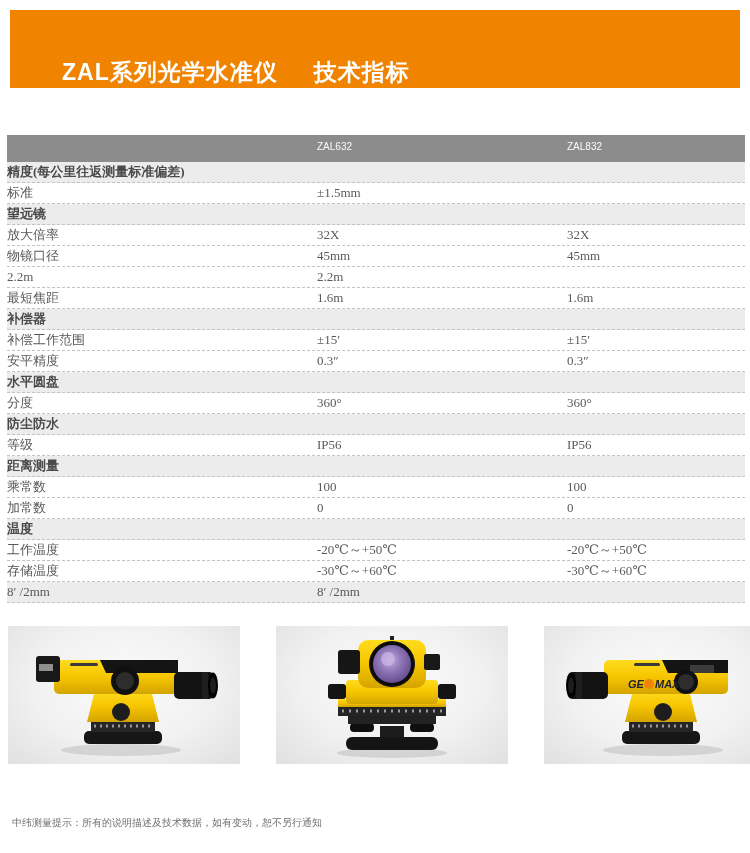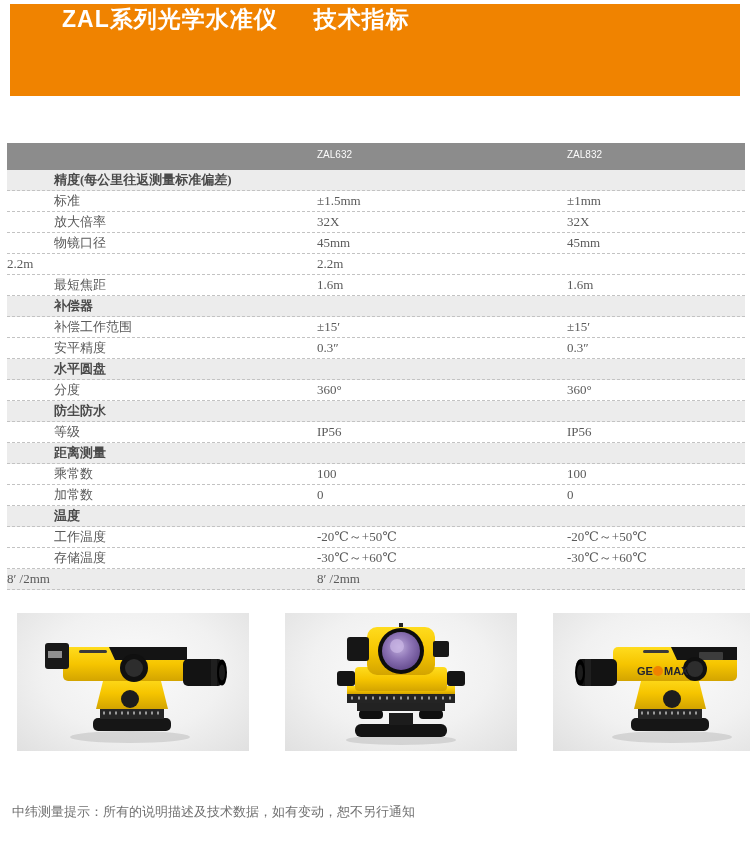--- a/index.html
+++ b/index.html
@@ -1,48 +1,48 @@
 <!DOCTYPE html>
 <html><head>
 <meta charset="utf-8">
 <style>
   html,body{margin:0;padding:0;background:#ffffff;}
   body{width:750px;height:853px;overflow:hidden;position:relative;
        font-family:"Liberation Serif","DejaVu Serif",serif;}
 
   
-  .banner{margin:4px 10px 0 10px;height:92px;background:#F08300;
-          display:flex;align-items:flex-start;box-sizing:border-box;padding-left:52px;}
+  .banner{margin:10px 10px 0 10px;height:78px;background:#F08300;
+          display:flex;align-items:flex-end;box-sizing:border-box;padding-left:52px;}
   .banner .title{color:#ffffff;font-family:"Liberation Sans","DejaVu Sans",sans-serif;
                  font-weight:bold;font-size:23px;letter-spacing:1px;white-space:nowrap;}
   .banner .title-gap{display:inline-block;width:36px;}
 
   
   .spec-table{margin:47px 5px 0 7px;}
   .thead{display:grid;grid-template-columns:310px 250px 1fr;height:27px;line-height:23px;
          background:#8C8C8C;color:#fbfbfb;font-family:"Liberation Sans","DejaVu Sans",sans-serif;
          font-size:10px;}
   .thead .cell.label{padding-left:47px;}
   .trow{display:grid;grid-template-columns:310px 250px 1fr;height:20px;line-height:20px;
         border-bottom:1px dashed #c3c3c3;font-size:13px;color:#5a5a5a;}
   .trow .cell{overflow:hidden;white-space:nowrap;}
-  .trow .cell.label{padding-left:47px;color:#595959;}
+  .trow .cell.label{color:#595959;}
   .trow.section{background:#ECECEC;}
   .trow.section .cell.label{font-weight:bold;color:#4a4a4a;}
   .trow .cell.zal632,.trow .cell.zal832,.thead .cell.zal632,.thead .cell.zal832{padding-left:0;}
 
   
-  .gallery{display:flex;gap:36px;margin:23px 8px 0 17px;}
+  .gallery{display:flex;gap:36px;margin:23px 8px 0 8px;font-style:italic;}
   .panel{width:232px;height:138px;flex:0 0 auto;
          background:radial-gradient(ellipse at 50% 42%, #fbfbfb 0%, #f1f1f1 55%, #e0e0e0 100%);}
   .panel svg{display:block;width:232px;height:138px;}
 
   
   .footnote{margin:52px 0 0 12px;font-family:"Liberation Sans","DejaVu Sans",sans-serif;
-            font-size:13px;color:#707070;}
+            font-size:10px;color:#707070;}
 </style>
 </head>
 <body>
 
 <div class="banner">
   <span class="title"><span>ZAL系列光学水准仪</span><span class="title-gap"></span><span>技术指标</span></span>
 </div>
 
 <div class="spec-table">
   <div class="thead">
@@ -52,21 +52,25 @@
   </div>
   <div>
       <div class="trow section">
         <div class="cell label">精度(每公里往返测量标准偏差)</div>
         <div class="cell zal632"></div>
         <div class="cell zal832"></div>
       </div>
       <div class="trow data">
         <div class="cell label">标准</div>
         <div class="cell zal632">±1.5mm</div>
-        <div class="cell zal832">±1mm</div>
+      </div>
+      <div class="trow section">
+        <div class="cell label">望远镜</div>
+        <div class="cell zal632"></div>
+        <div class="cell zal832"></div>
       </div>
       <div class="trow data">
         <div class="cell label">放大倍率</div>
         <div class="cell zal632">32X</div>
         <div class="cell zal832">32X</div>
       </div>
       <div class="trow data">
         <div class="cell label">物镜口径</div>
         <div class="cell zal632">45mm</div>
         <div class="cell zal832">45mm</div>

